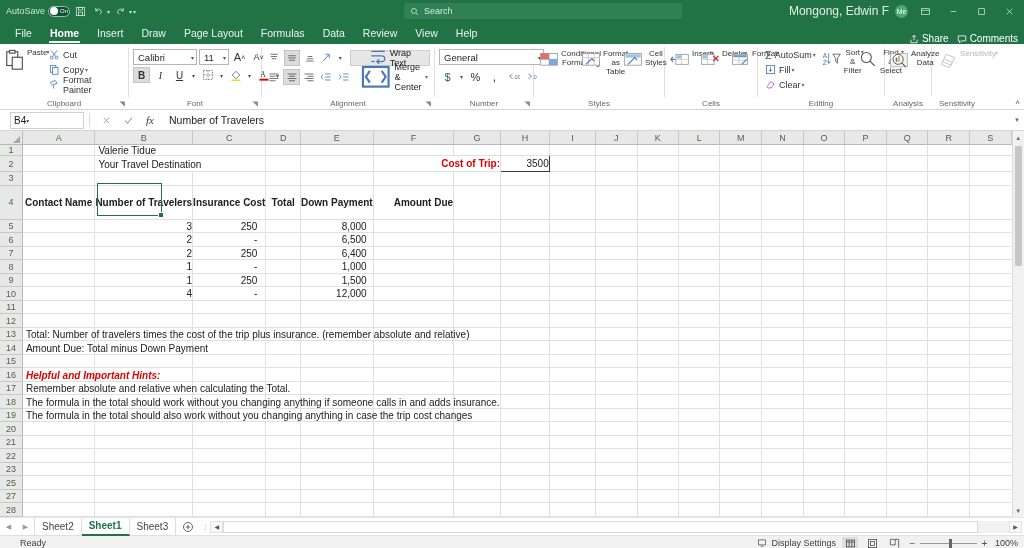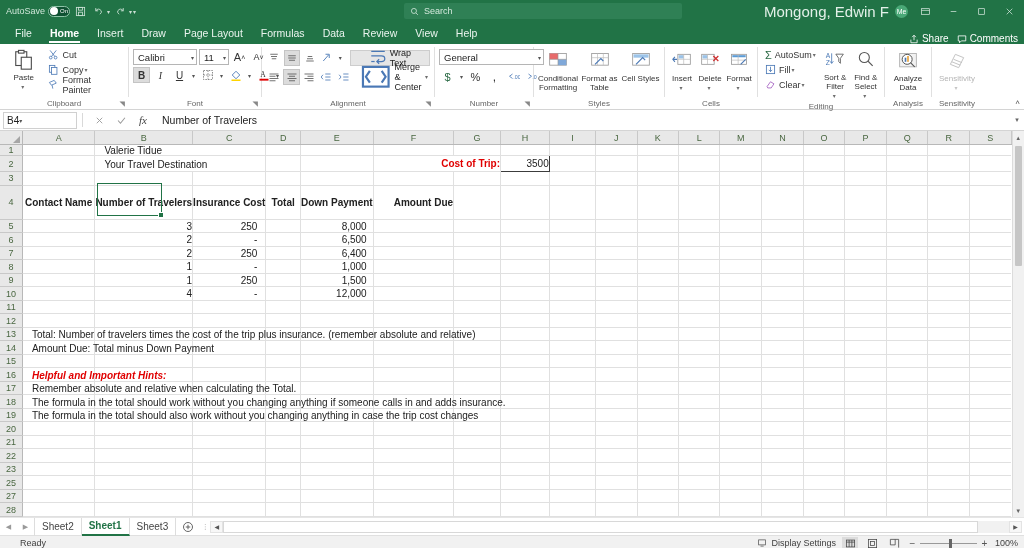--- a/index.html
+++ b/index.html
@@ -34,21 +34,21 @@
   }
   .searchbox{
     position:absolute; left:404px; width:278px; height:16px; background:#2f8055;
     border-radius:2px; display:flex; align-items:center; gap:5px; padding:0 6px;
     color:#d4e9dd; font-size:9px;
   }
   .searchbox svg{width:9px;height:9px;}
   .title-right{
     position:absolute; right:0; top:0; height:22px; display:flex; align-items:center; gap:6px; padding-right:4px;
   }
-  .username{font-size:15px;color:#e2f0e8;margin-left:13px;}
+  .username{font-size:12px;color:#e2f0e8;margin-left:13px;}
   .avatar{
     width:13px;height:13px;border-radius:50%;background:#4aa877;color:#fff;
     display:flex;align-items:center;justify-content:center;font-size:7px;
   }
   .wbtn{width:22px;height:22px;display:flex;align-items:center;justify-content:center;font-size:10px;color:#e6f2ec;}
   .wbtn svg{width:9px;height:9px;}
 
   
   .tabsrow{
     height:22px; background:#217346; display:flex; align-items:flex-end; padding-left:6px;
@@ -73,21 +73,21 @@
   .grp{ display:flex; flex-direction:column; position:relative; padding:2px 4px 0 4px; }
   .grp-body{ display:flex; align-items:flex-start; flex:1; gap:2px; }
   .grp-label{
     text-align:center; font-size:8px; color:#666; height:11px; line-height:11px;
   }
   .grp-sep{ width:1px; background:#e0e0e0; margin:3px 0 12px 0; }
   .dlg{
     position:absolute; right:3px; bottom:1px; font-size:7px; color:#888;
   }
   .bigbtn{
-    width:40px; display:flex; flex-direction:column; align-items:center; gap:1px;
+    width:40px; display:flex; flex-direction:row; align-items:flex-start; gap:1px;
     padding-top:2px; font-size:8px; color:#333; text-align:center; line-height:9px;
   }
   .bigbtn .ic{height:24px;display:flex;align-items:center;justify-content:center;}
   .smallbtn{
     display:flex;align-items:center;gap:3px;height:15px;padding:0 3px;font-size:9px;color:#333;
   }
   .smallbtn svg{width:11px;height:11px;flex:none;}
   .col3{display:flex;flex-direction:column;justify-content:flex-start;padding-top:1px;}
   .fontrow{display:flex;align-items:center;gap:2px;height:16px;}
   .combo{
@@ -111,21 +111,21 @@
   .mergebtn{display:flex;align-items:center;gap:3px;height:16px;padding:0 2px;font-size:9px;color:#222;}
   .numcombo{width:105px;}
   .numrow2{display:flex;align-items:center;gap:2px;height:17px;}
   .collapse{position:absolute;right:4px;bottom:2px;font-size:8px;color:#555;}
 
   
   .fbar{
     height:21px; display:flex; align-items:center; border-bottom:1px solid #d4d4d4; background:#fff;
   }
   .namebox{
-    width:74px;height:17px;margin-left:3px;border:1px solid #d0d0d0;background:#fff;
+    width:74px;height:17px;margin-left:10px;border:1px solid #d0d0d0;background:#fff;
     display:flex;align-items:center;padding:0 3px;font-size:10px;
   }
   .namebox .nc{font-size:6px;color:#555;}
   .fbar .vsep{width:1px;height:14px;background:#d9d9d9;margin:0 5px;}
   .fbtn2{width:22px;height:17px;display:flex;align-items:center;justify-content:center;color:#909090;font-size:11px;}
   .fbtn2 svg{width:11px;height:11px;}
   .fx{font-style:italic;font-family:"Liberation Serif",serif;font-size:11px;color:#444;}
   .finput{flex:1;padding-left:8px;font-size:10.5px;color:#222;}
   .fbar-end{width:14px;display:flex;align-items:center;justify-content:center;font-size:7px;color:#666;}
 
@@ -160,21 +160,21 @@
   .c-bold{font-weight:bold;text-align:right;}
   .c-red{color:#e00000;}
   .c-ital{font-style:italic;}
   .hdrcell{
     font-weight:bold;text-align:center;font-size:10px;line-height:11px;white-space:normal;
   }
   .boxcell{
     border:1.5px solid #3c3c3c !important;text-align:right;padding-right:4px;font-weight:normal;
   }
   .spill{position:relative;}
-  .spill span{position:absolute;left:9px;top:50%;transform:translateY(-50%);white-space:nowrap;}
+  .spill span{position:absolute;left:3px;top:50%;transform:translateY(-50%);white-space:nowrap;}
   .selbox{
     position:absolute; border:1.6px solid #217346; pointer-events:none;
   }
   .selbox:after{
     content:"";position:absolute;right:-3px;bottom:-3px;width:4px;height:4px;background:#217346;
     border:1px solid #fff;
   }
   
   .vscroll{
     width:13px;background:#f1f1f1;border-left:1px solid #dcdcdc;display:flex;flex-direction:column;

